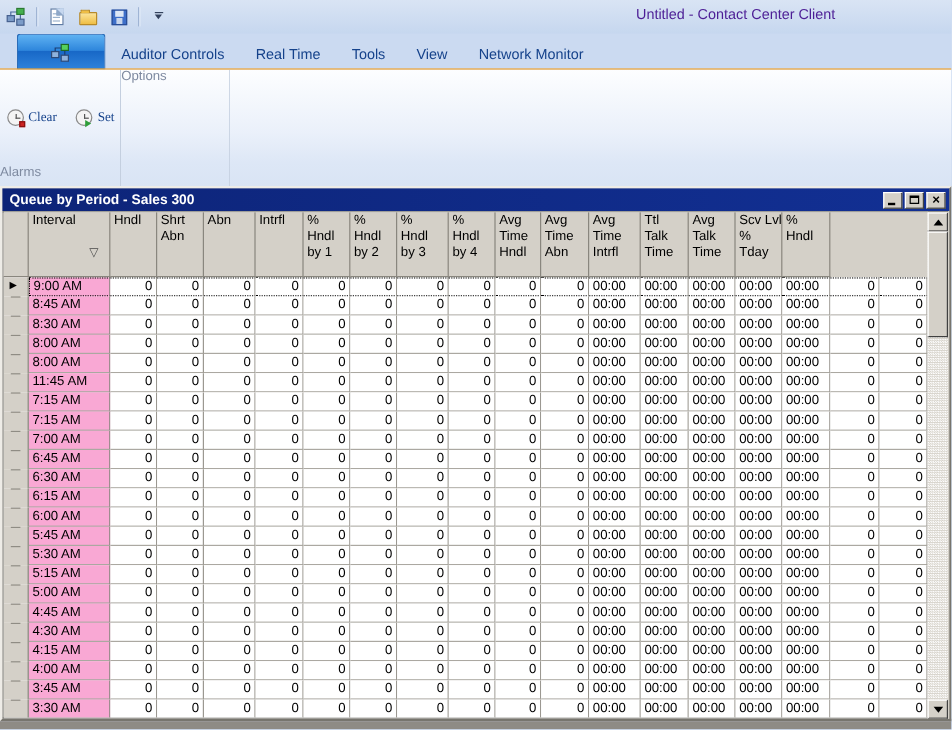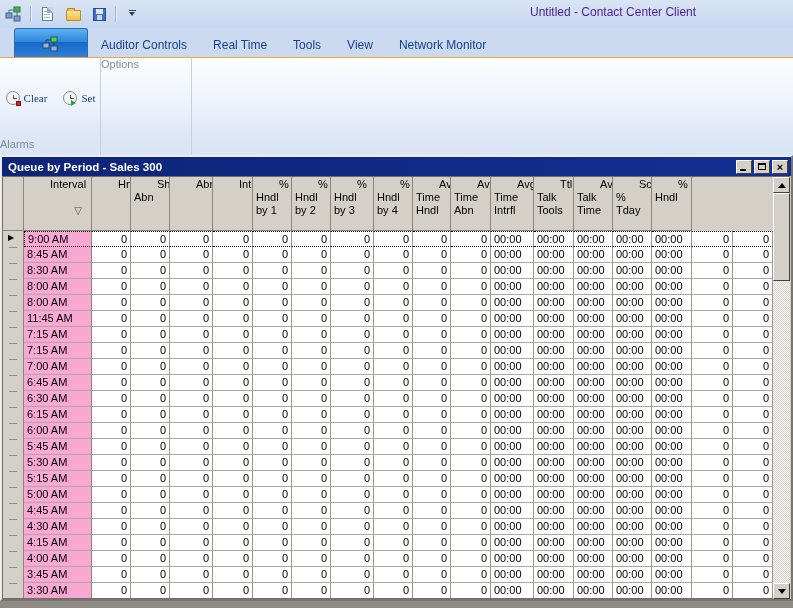--- a/index.html
+++ b/index.html
@@ -58,21 +58,21 @@
     border-color:#FFFFFF #404040 #404040 #FFFFFF;display:flex;align-items:center;justify-content:center;position:relative;}
   .wbtn .g-min{position:absolute;bottom:2px;left:3px;width:6px;height:2px;background:#000;}
   .wbtn .g-max{width:8px;height:7px;border:1px solid #000;border-top-width:2px;}
   .wbtn .g-close{font-size:11px;font-weight:bold;line-height:10px;color:#000;}
   #gridarea{flex:1;display:flex;background:#D4D0C8;overflow:hidden;}
   #gridwrap{width:771px;border:1px solid #6E6C66;border-right:none;display:flex;flex-direction:column;background:#fff;}
   :root{--cols:21px 68px 39px 39px 43px 40px 39px 39px 43px 39px 38px 40px 43px 40px 39px 39px 40px 41px 40px;}
   #ghead{display:grid;grid-template-columns:var(--cols);height:54px;background:#D4D0C8;flex:none;}
   .hcell{border-right:1px solid #89867E;border-bottom:1px solid #89867E;padding:1px 3px;position:relative;
     font-size:11px;line-height:13px;overflow:hidden;}
-  .hcell span{white-space:pre;margin-left:23px;}
+  .hcell span{white-space:pre;}
   .sortglyph{position:absolute;right:9px;bottom:13px;font-size:10px;color:#4A4A4A;font-family:"DejaVu Sans",sans-serif;}
   #gbody{flex:1;overflow:hidden;}
   .grow{display:grid;grid-template-columns:var(--cols);height:16px;}
   .rhcell{background:#D4D0C8;border-right:1px solid #89867E;position:relative;}
   .rhcell .dash{position:absolute;top:0;left:6px;width:8px;height:1px;background:#8F8C84;}
   .rhcell .cur{position:absolute;top:2px;left:5px;font-size:8px;line-height:10px;color:#000;font-family:"DejaVu Sans",sans-serif;}
   .cell{border-right:1px solid #9B9891;border-bottom:1px solid #ABA8A1;padding:1px 3px;background:#fff;
     font-size:11px;line-height:13px;white-space:nowrap;overflow:hidden;}
   .cell.ivl{background:#f9a8d4;border-right:1px solid #89867E;}
   .cell.r{text-align:right;}
@@ -204,21 +204,21 @@
 Time
 Hndl</span></div>
             <div class="hcell"><span>Avg
 Time
 Abn</span></div>
             <div class="hcell"><span>Avg
 Time
 Intrfl</span></div>
             <div class="hcell"><span>Ttl
 Talk
-Tools</span></div>
+Time</span></div>
             <div class="hcell"><span>Avg
 Talk
 Time</span></div>
             <div class="hcell"><span>Scv Lvl
 %
 Tday</span></div>
             <div class="hcell"><span>%
 Hndl</span></div>
           </div>
         <div id="gbody">

